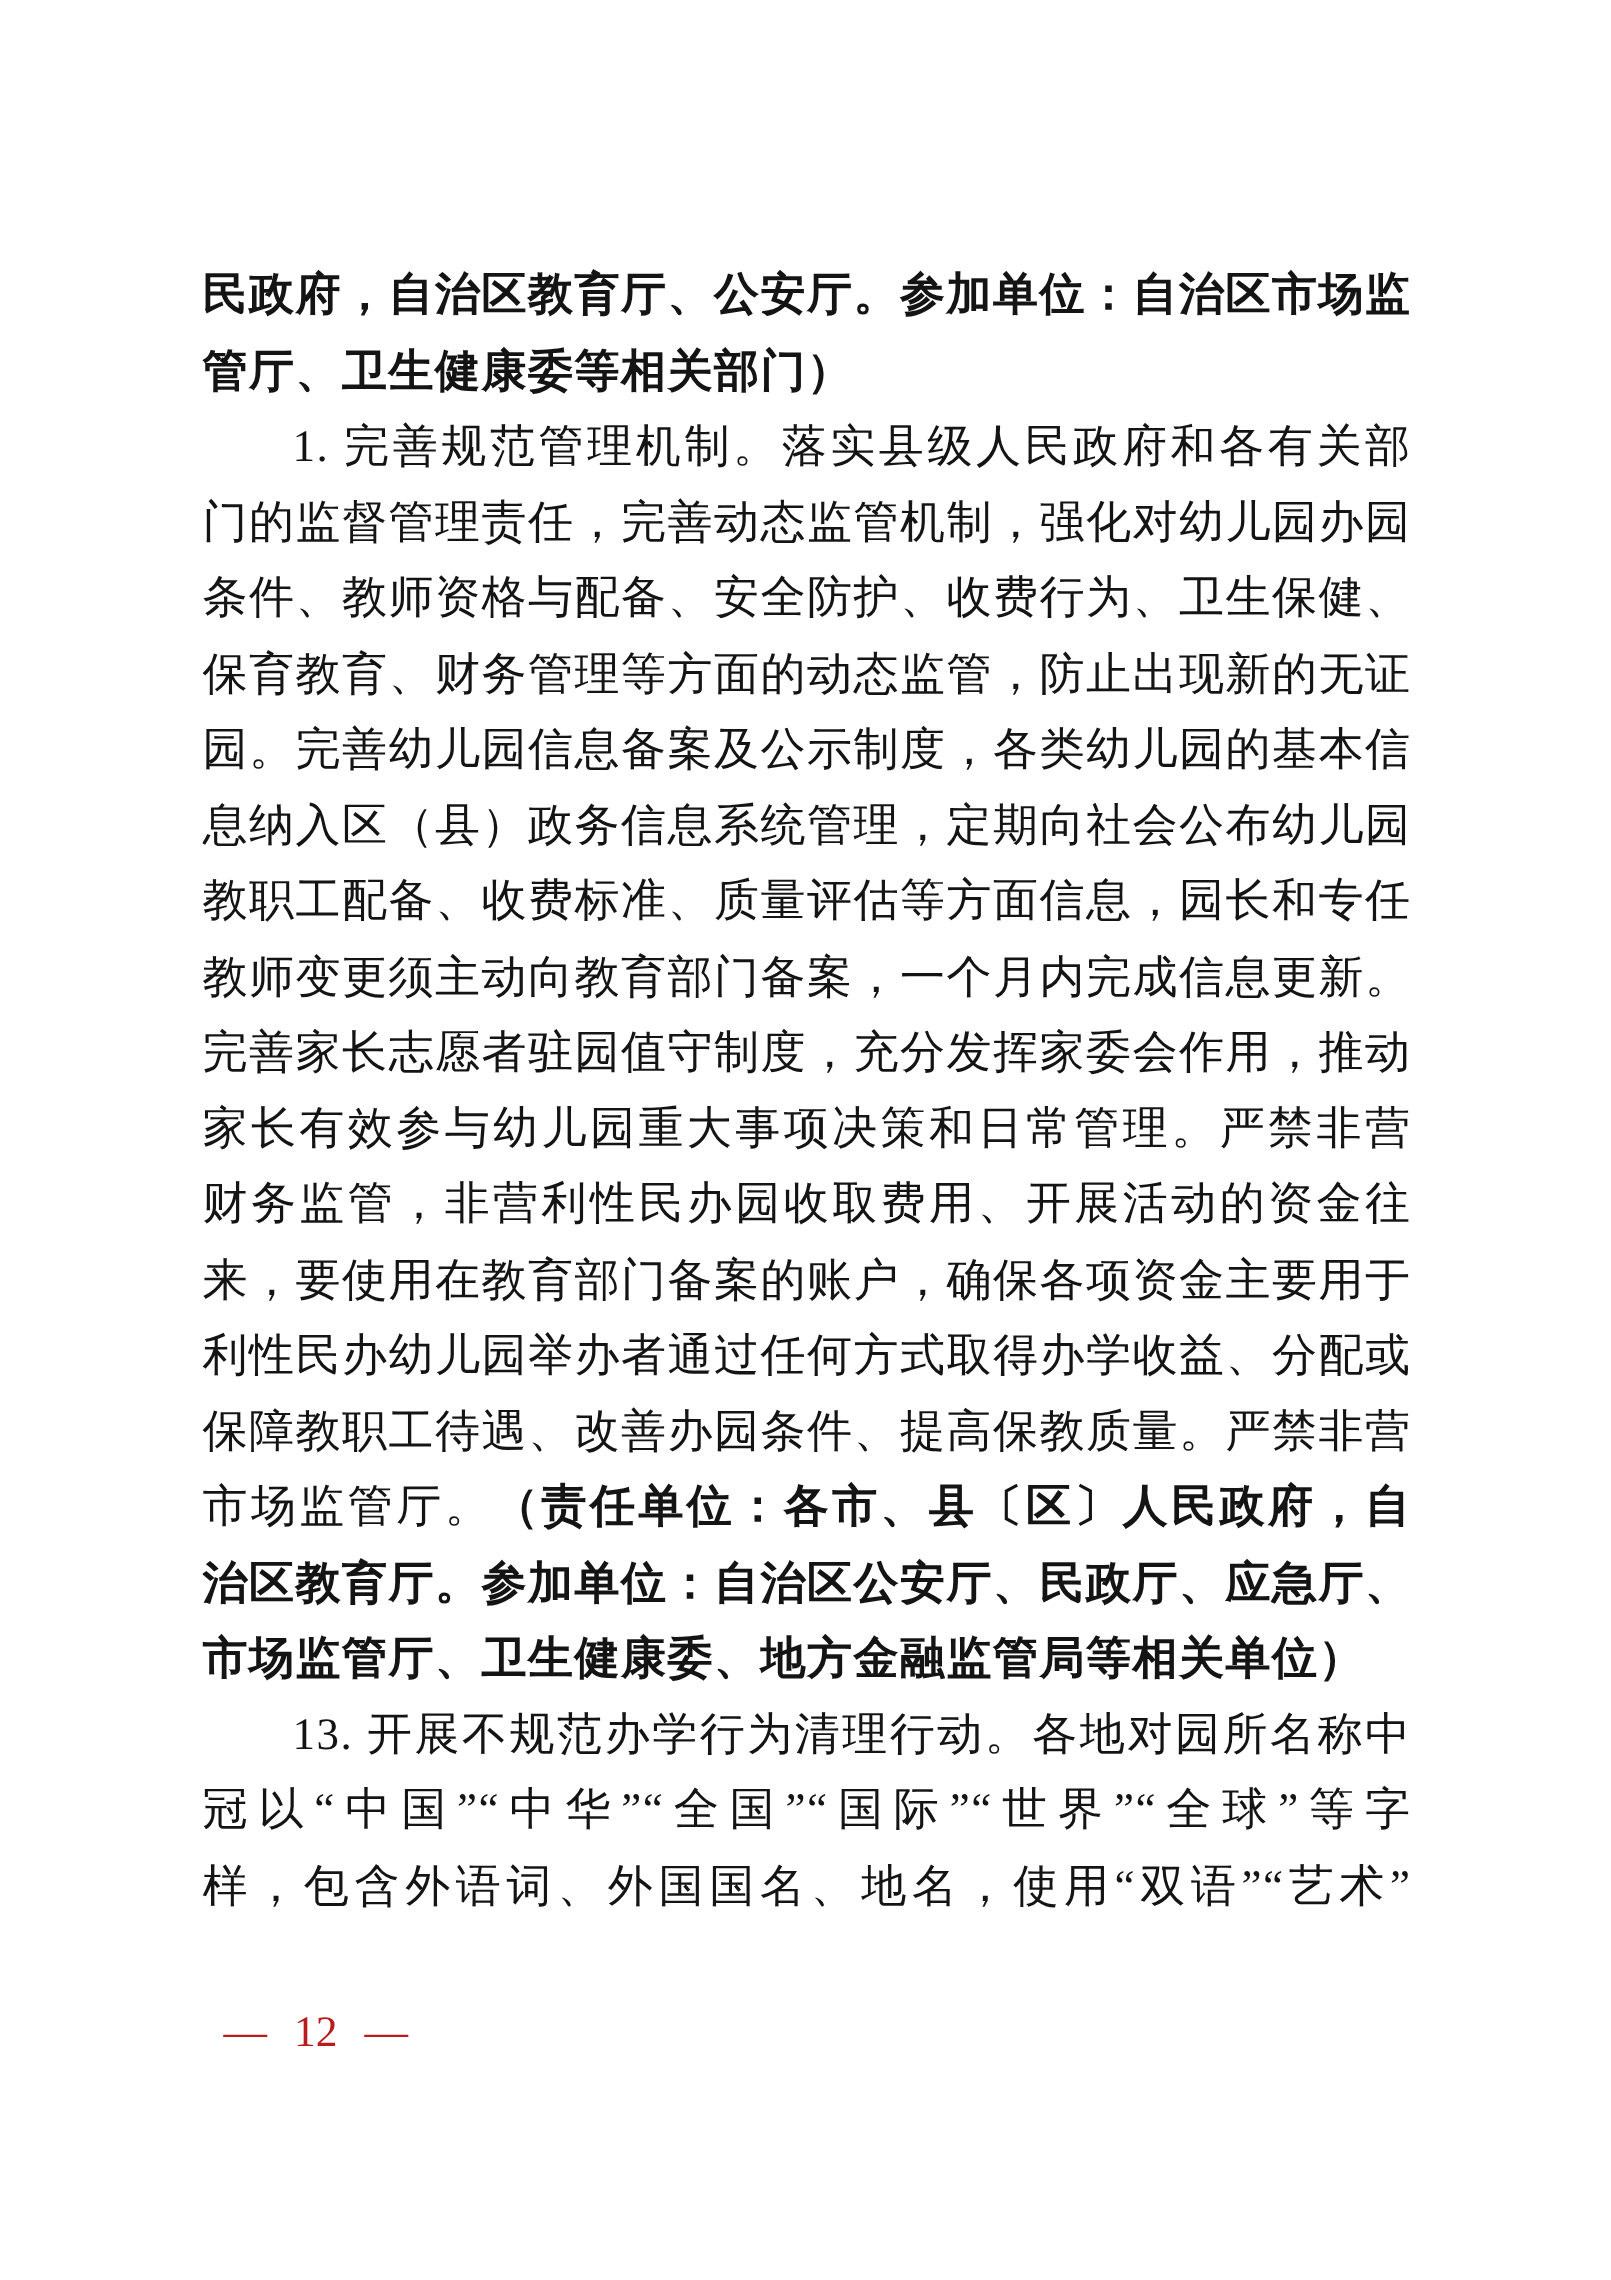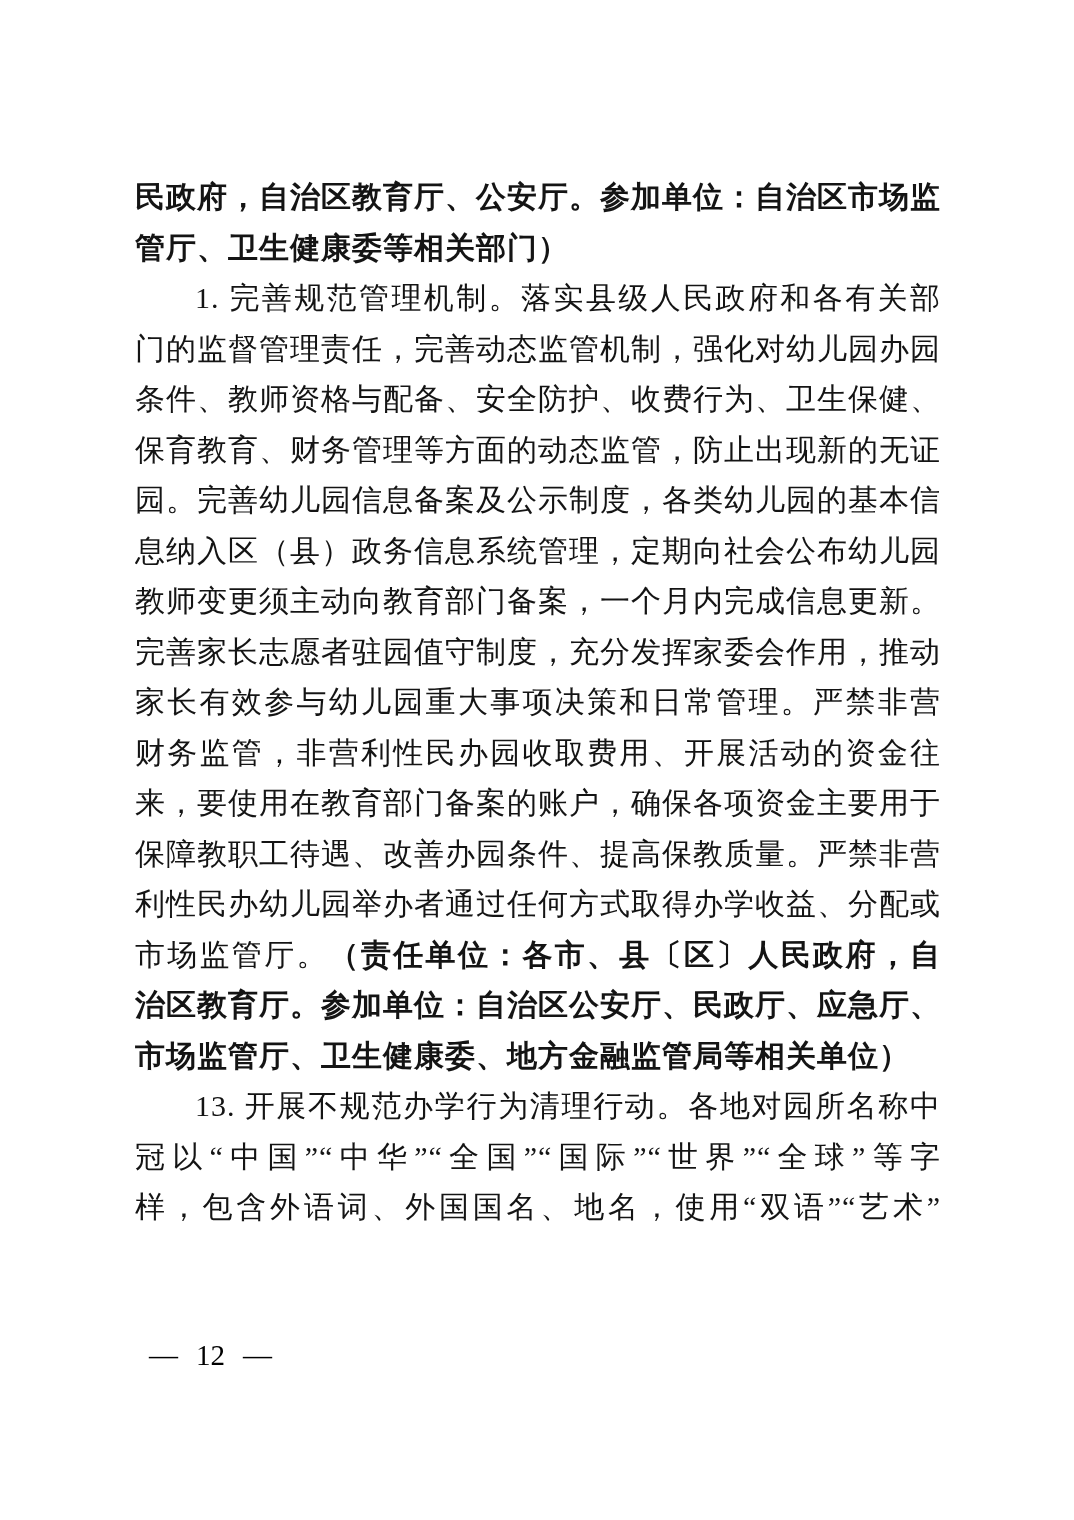--- a/index.html
+++ b/index.html
@@ -45,21 +45,21 @@
   .bold {
     font-weight: 700;
   }
   .footer {
     position: absolute;
     left: 143px;
     top: 1334px;
     height: 42px;
     line-height: 42px;
     font-size: 29px;
-    color: #000000;
+    color: #b91c1c;
     letter-spacing: 0;
   }
   .footer .dash {
     display: inline-block;
     margin: 0 6px;
   }
   .footer .num {
     display: inline-block;
     margin: 0 12px;
   }
@@ -70,27 +70,28 @@
 <div class="page">
   <div class="content">
     <div class="line justify bold">民政府，自治区教育厅、公安厅。参加单位：自治区市场监</div>
     <div class="line left bold">管厅、卫生健康委等相关部门）</div>
     <div class="line justify indent">1. 完善规范管理机制。落实县级人民政府和各有关部</div>
     <div class="line justify">门的监督管理责任，完善动态监管机制，强化对幼儿园办园</div>
     <div class="line justify">条件、教师资格与配备、安全防护、收费行为、卫生保健、</div>
     <div class="line justify">保育教育、财务管理等方面的动态监管，防止出现新的无证</div>
     <div class="line justify">园。完善幼儿园信息备案及公示制度，各类幼儿园的基本信</div>
     <div class="line justify">息纳入区（县）政务信息系统管理，定期向社会公布幼儿园</div>
+    <div class="line justify">教职工配备、收费标准、质量评估等方面信息，园长和专任</div>
     <div class="line justify">教师变更须主动向教育部门备案，一个月内完成信息更新。</div>
     <div class="line justify">完善家长志愿者驻园值守制度，充分发挥家委会作用，推动</div>
     <div class="line justify">家长有效参与幼儿园重大事项决策和日常管理。严禁非营</div>
     <div class="line justify">财务监管，非营利性民办园收取费用、开展活动的资金往</div>
     <div class="line justify">来，要使用在教育部门备案的账户，确保各项资金主要用于</div>
+    <div class="line justify">利性民办幼儿园举办者通过任何方式取得办学收益、分配或</div>
     <div class="line justify">保障教职工待遇、改善办园条件、提高保教质量。严禁非营</div>
-    <div class="line justify">利性民办幼儿园举办者通过任何方式取得办学收益、分配或</div>
     <div class="line justify">
       <span>市场监管厅。</span><span class="bold">（责任单位：各市、县〔区〕人民政府，自</span>
     </div>
     <div class="line justify bold">治区教育厅。参加单位：自治区公安厅、民政厅、应急厅、</div>
     <div class="line left bold">市场监管厅、卫生健康委、地方金融监管局等相关单位）</div>
     <div class="line justify indent">13. 开展不规范办学行为清理行动。各地对园所名称中</div>
     <div class="line justify">冠以“中国”“中华”“全国”“国际”“世界”“全球”等字</div>
     <div class="line justify">样，包含外语词、外国国名、地名，使用“双语”“艺术”</div>
   </div>
 

